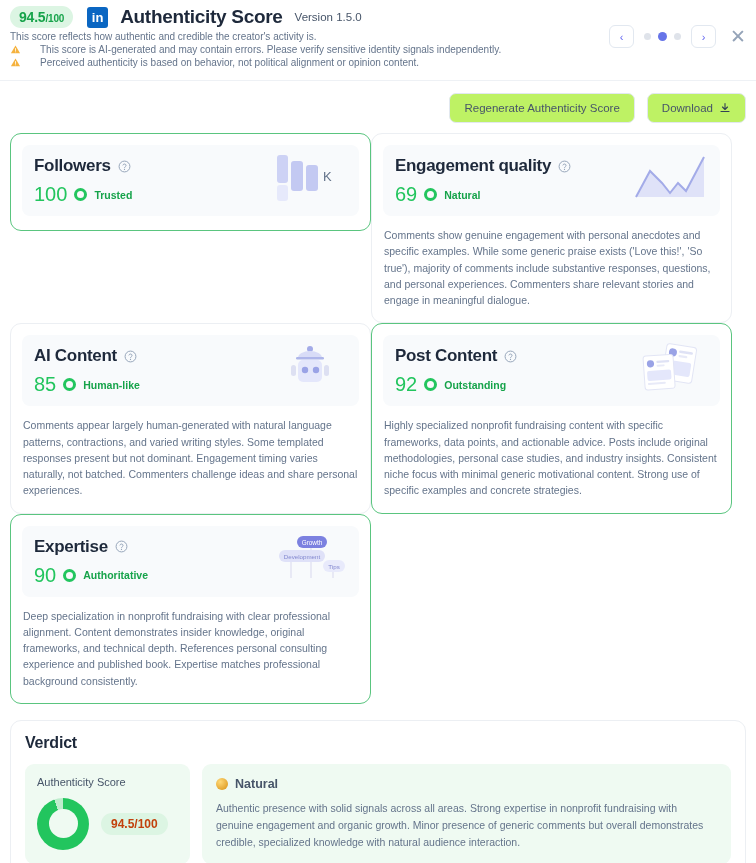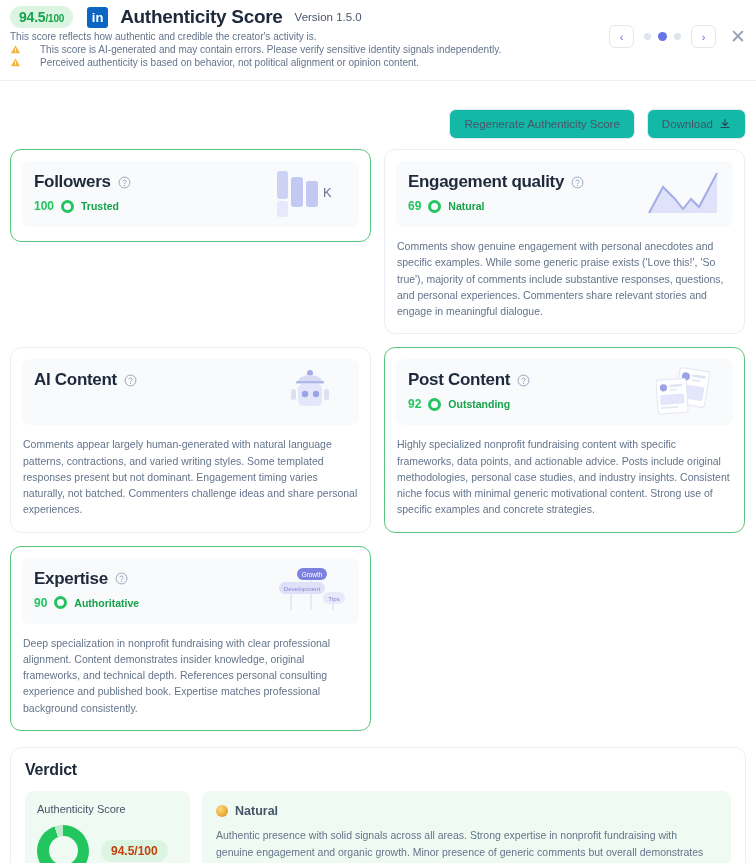--- a/index.html
+++ b/index.html
@@ -49,43 +49,42 @@
   .dot { width: 7px; height: 7px; border-radius: 50%; background: #dfe3ea; }
   .dot.active { background: #6674e8; width: 9px; height: 9px; }
   .close-x { font-size: 19px; color: #94a3b8; cursor: pointer; line-height: 1; margin-left: 4px; }
 
   
   .divider { height: 1px; background: #eef1f5; margin-top: 12px; }
 
   
   .actions { display: flex; justify-content: flex-end; gap: 12px; padding: 12px 10px 0 10px; }
   .btn {
-    border: 1px solid #e2e8f0; background: #14b8a6; border-radius: 7px;
+    border: 1px solid #e2e8f0; background: #bef264; border-radius: 7px;
     padding: 8px 14px; font-size: 11.5px; color: #475569;
     display: flex; align-items: center; gap: 6px; cursor: pointer;
     font-family: "Liberation Sans", sans-serif;
-    margin-top: 16px;
-  }
-
-  
-  .grid { padding: 10px 10px 0 10px; display: flex; flex-wrap: wrap; gap: 13px; align-items: flex-start; }
+  }
+
+  
+  .grid { padding: 10px 10px 0 10px; display: flex; flex-wrap: wrap; align-items: flex-start; }
   .card {
     width: 361px; background: #fff; border: 1px solid #eceff3;
     border-radius: 11px; padding: 11px 11px 14px 11px;
   }
   .card.hl { border: 1px solid #5ac57f; }
   .card-head {
     background: #f8fafc; border-radius: 8px; padding: 11px 12px 10px 12px;
     position: relative; min-height: 66px;
   }
   .card-title-row { display: flex; align-items: center; gap: 7px; }
   .card-title { font-size: 17px; font-weight: 700; color: #1e293b; letter-spacing: -0.3px; }
   .help-ico { width: 13px; height: 13px; color: #94a3b8; }
   .score-row { display: flex; align-items: center; gap: 7px; margin-top: 7px; }
-  .score-num { font-size: 12px; font-weight: 700; color: #22c55e; }
+  .score-num { font-size: 20px; font-weight: 400; color: #22c55e; }
   .ring {
     width: 13px; height: 13px; border-radius: 50%;
     border: 3.2px solid #22c55e; box-sizing: border-box;
   }
   .score-label { font-size: 10.5px; font-weight: 600; color: #16a34a; }
   .card-art { position: absolute; right: 10px; top: 8px; width: 78px; height: 50px; }
   .card-body { font-size: 10.5px; line-height: 1.55; color: #64748b; margin-top: 11px; padding: 0 1px; }
 
   
   .verdict {
@@ -232,20 +231,25 @@
 
     <div class="card">
       <div class="card-head">
         <div class="card-title-row">
           <span class="card-title">AI Content</span>
           <svg class="help-ico" viewBox="0 0 24 24">
             <circle cx="12" cy="12" r="10" fill="none" stroke="#94a3b8" stroke-width="1.8"></circle>
             <path d="M9.2 9.2a2.9 2.9 0 015.6 1c0 2-2.8 2.2-2.8 4" fill="none" stroke="#94a3b8" stroke-width="1.8" stroke-linecap="round"></path>
             <circle cx="12" cy="17.4" r="1.1" fill="#94a3b8"></circle>
           </svg>
+        </div>
+        <div class="score-row">
+          <span class="score-num">85</span>
+          <span class="ring"></span>
+          <span class="score-label">Human-like</span>
         </div>
         <svg class="card-art" viewBox="0 0 78 50">
           <circle cx="39" cy="6" r="3" fill="#a3abe8"></circle>
           <rect x="38" y="8" width="2" height="5" fill="#c3c9f2"></rect>
           <path d="M27 15 a12 7 0 0124 0 Z" fill="#d8dcf7"></path>
           <rect x="25" y="14" width="28" height="2.4" rx="1.2" fill="#aeb6ea"></rect>
           <rect x="27" y="17" width="24" height="22" rx="5" fill="#e4e7fb"></rect>
           <circle cx="34" cy="27" r="3.2" fill="#9aa3e6"></circle>
           <circle cx="45" cy="27" r="3.2" fill="#9aa3e6"></circle>
           <rect x="20" y="22" width="5" height="11" rx="2.5" fill="#dde0f2"></rect>

